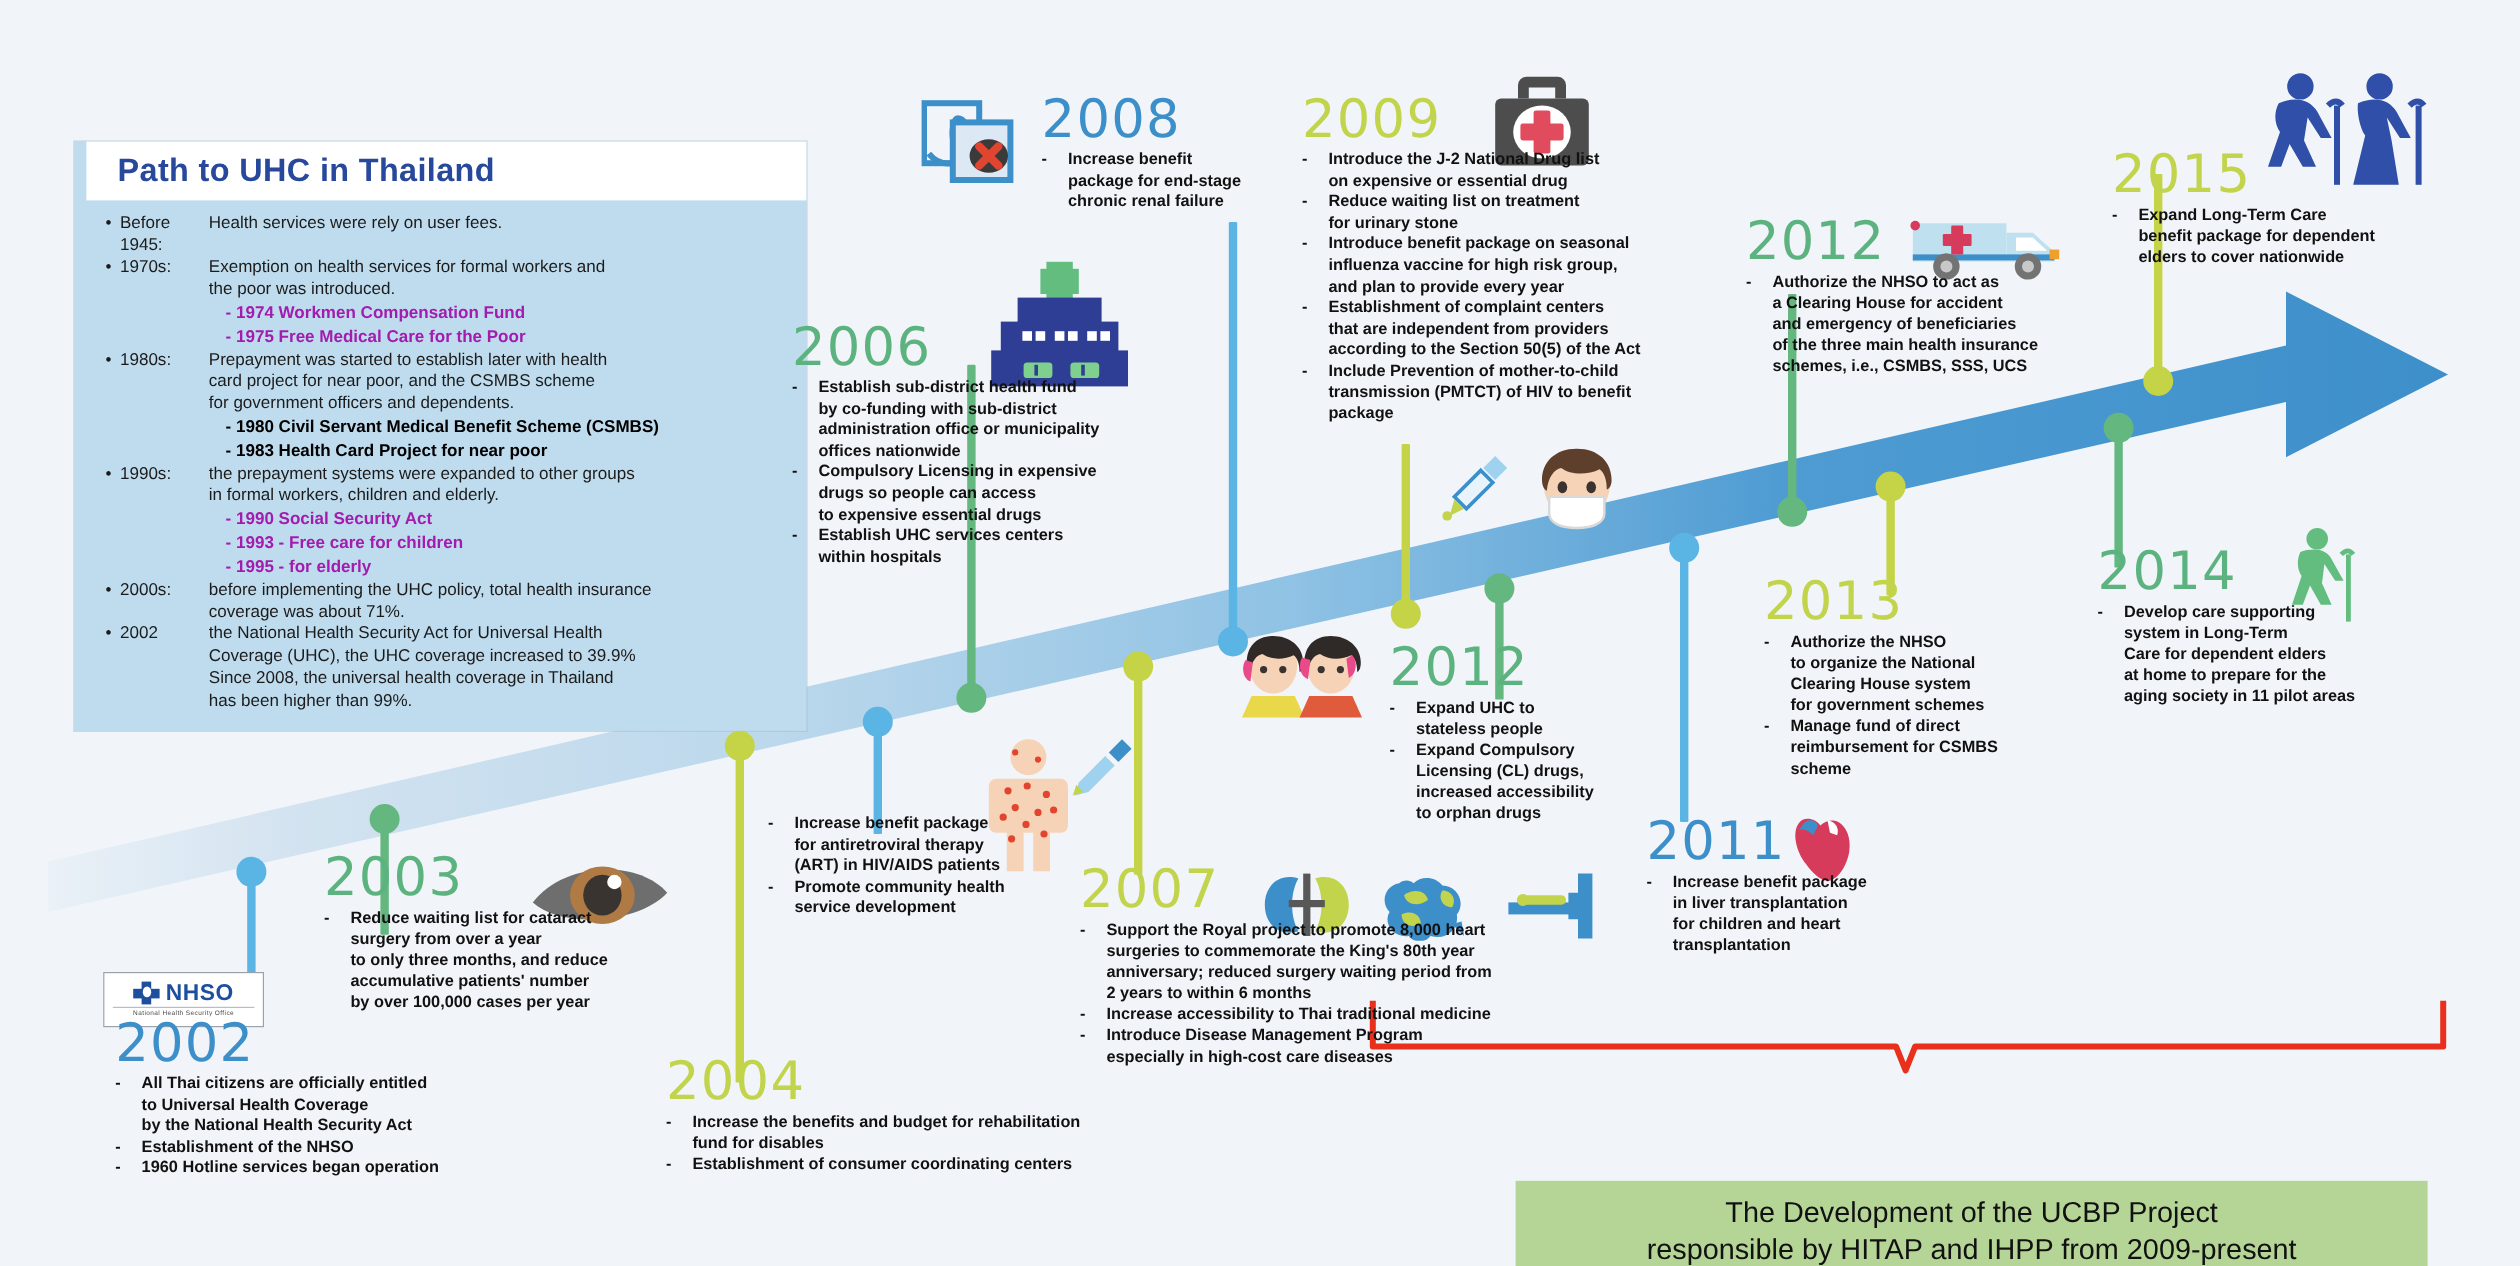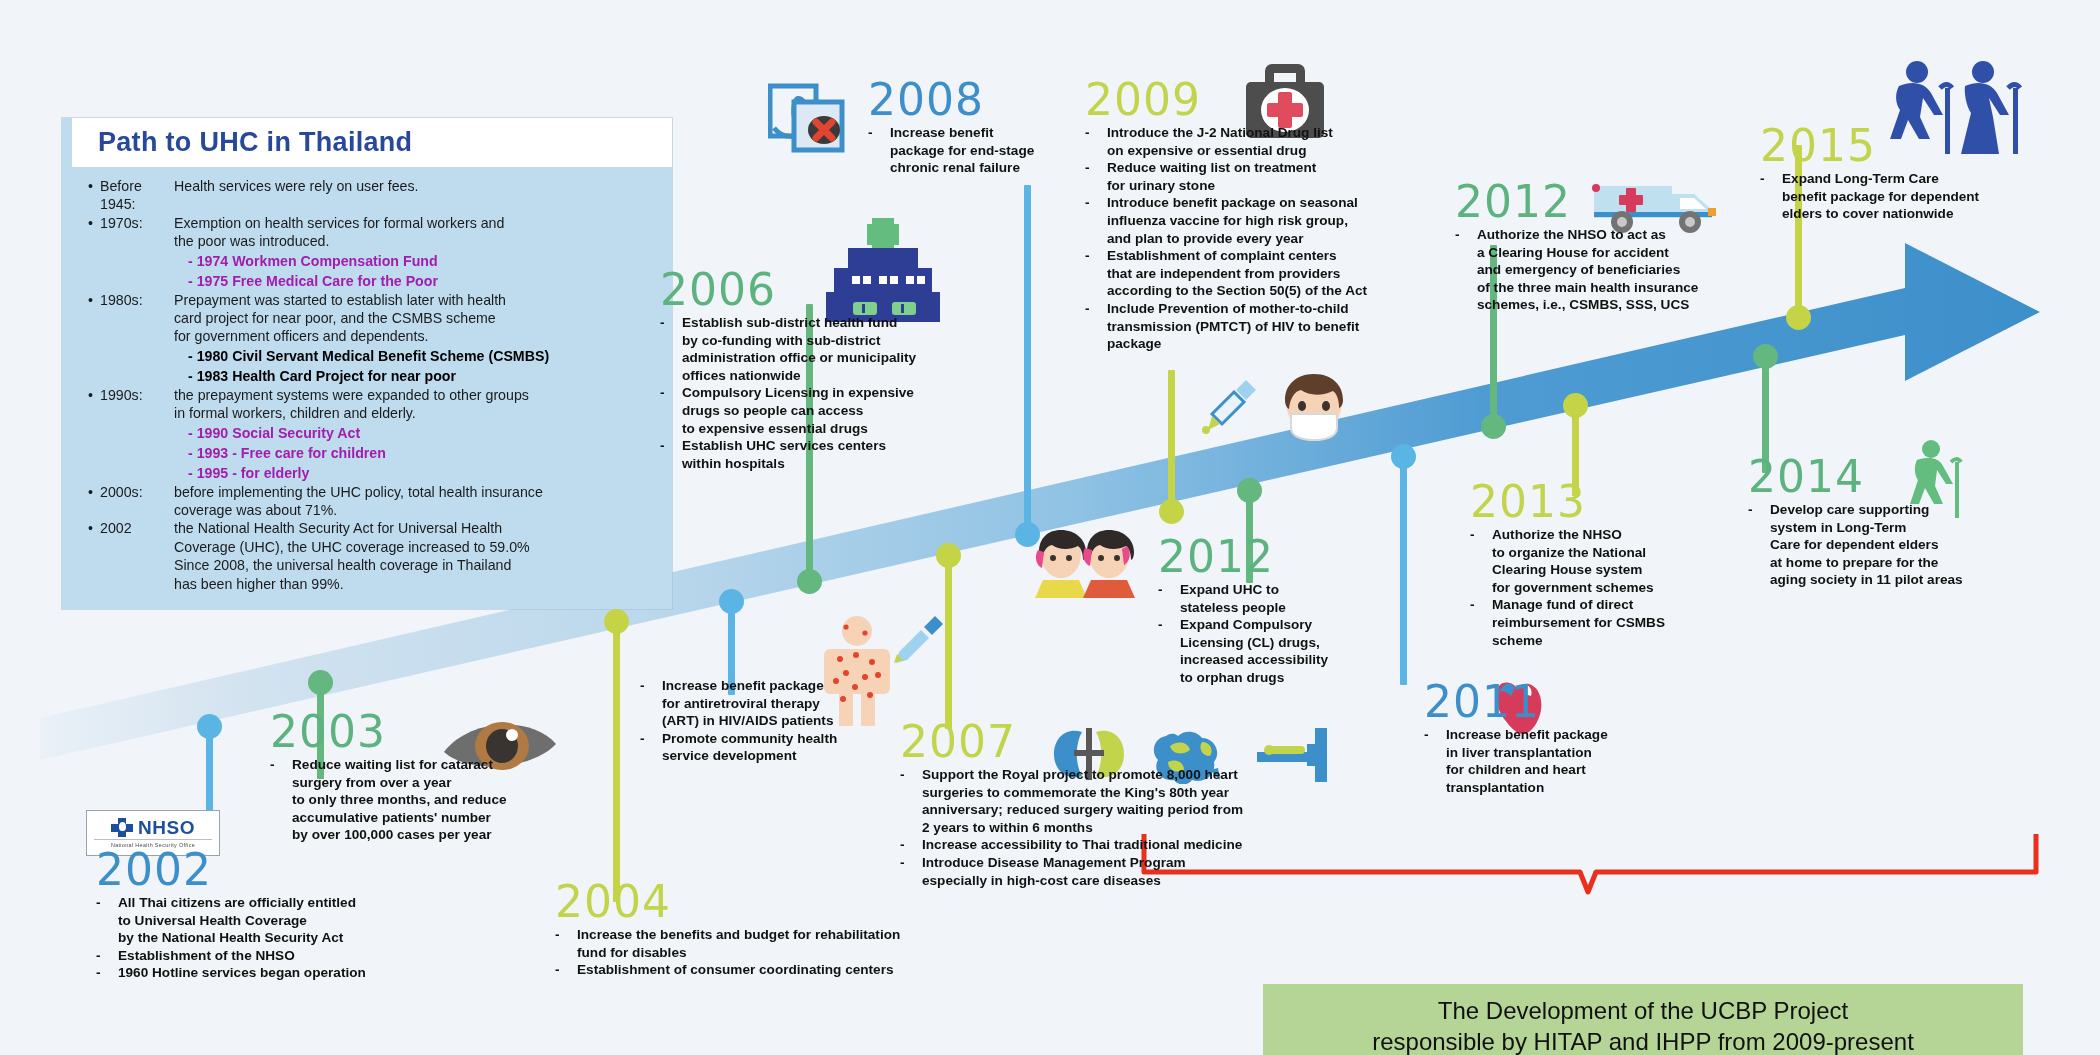--- a/index.html
+++ b/index.html
@@ -145,21 +145,21 @@
           <span class="ib-bullet">•</span>
           <span class="ib-key">2000s:</span>
           <span class="ib-text">before implementing the UHC policy, total health insurance</span>
         </div>
         <div class="ib-cont">coverage was about 71%.</div>
         <div class="ib-row">
           <span class="ib-bullet">•</span>
           <span class="ib-key">2002</span>
           <span class="ib-text">the National Health Security Act for Universal Health</span>
         </div>
-        <div class="ib-cont">Coverage  (UHC), the UHC coverage increased to 59.0%</div>
+        <div class="ib-cont">Coverage  (UHC), the UHC coverage increased to 39.9%</div>
         <div class="ib-cont">Since 2008, the universal health coverage in Thailand</div>
         <div class="ib-cont">has been higher than 99%.</div>
       </div>
   </div>
 
   <div class="stem s-blue" style="left:206px;top:725px;height:105px;"></div>
   <div class="dot  s-blue" style="left:197px;top:714px;"></div>
 
   <div class="stem s-green" style="left:317px;top:681px;height:98px;"></div>
   <div class="dot  s-green" style="left:308px;top:670px;"></div>
@@ -522,21 +522,21 @@
         <div class="bl">
           <span class="dash">-</span>
           <span class="btxt">Expand UHC to<br>stateless people</span>
         </div>
         <div class="bl">
           <span class="dash">-</span>
           <span class="btxt">Expand Compulsory<br>Licensing (CL) drugs,<br>increased accessibility<br>to orphan drugs</span>
         </div>
       </div>
     </div>
-  <div class="ev" id="ev9" style="left:1424px;top:680px;width:320px;">
+  <div class="ev" id="ev9" style="left:1372px;top:680px;width:320px;">
       <div class="yr c-blue">2011</div>
       <div class="bullets">
         <div class="bl">
           <span class="dash">-</span>
           <span class="btxt">Increase benefit package<br>in liver transplantation<br>for children and heart<br>transplantation</span>
         </div>
       </div>
     </div>
   <div class="ev" id="ev10" style="left:1455px;top:180px;width:420px;">
       <div class="yr c-green">2012</div>

